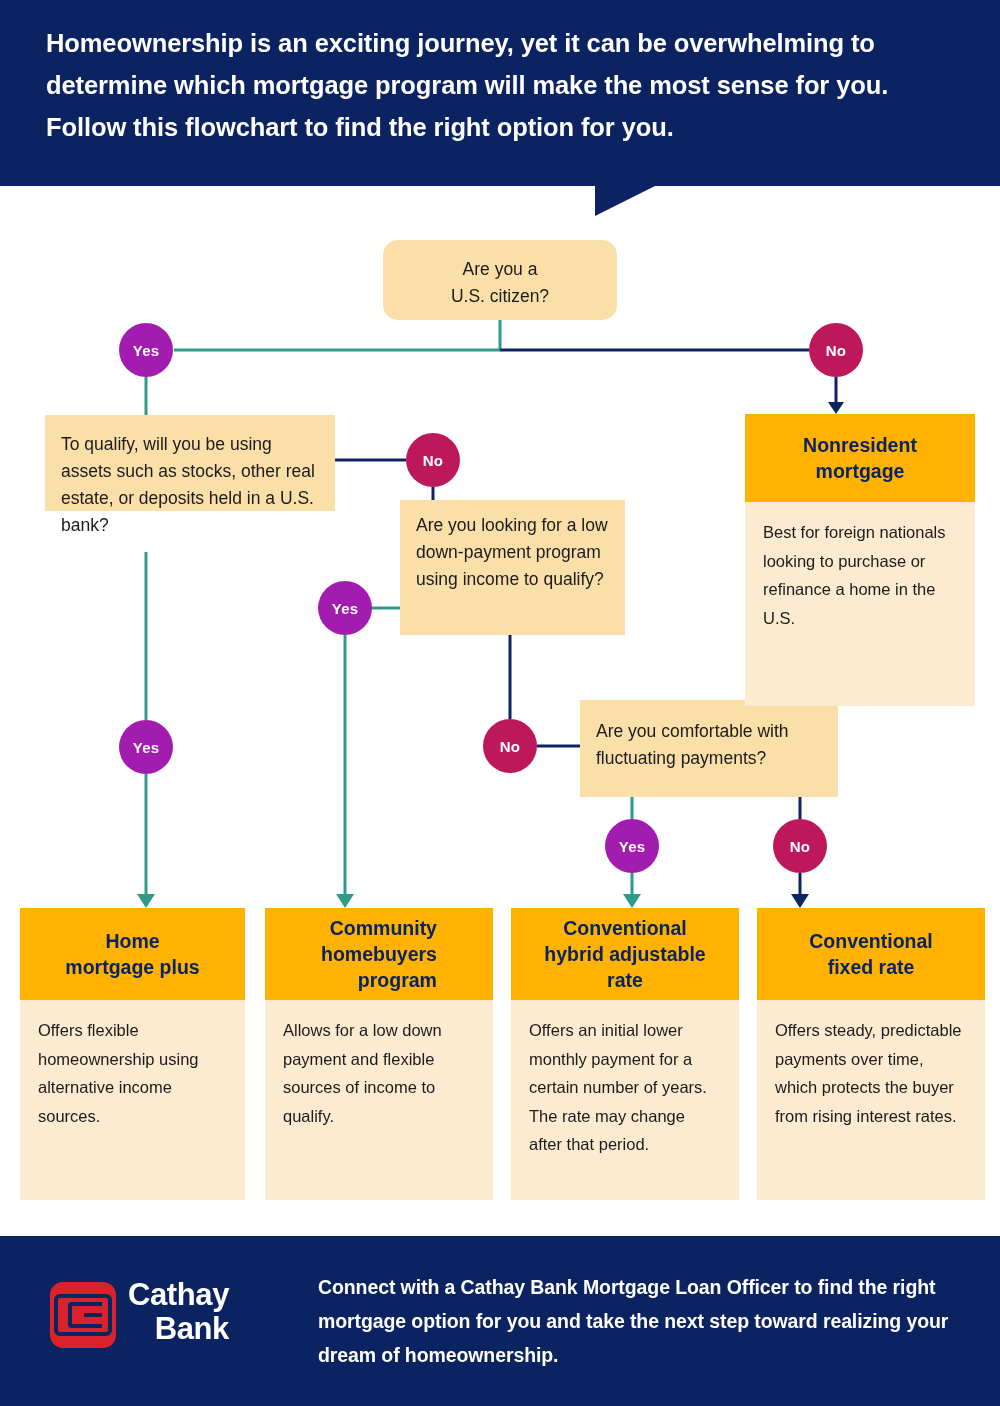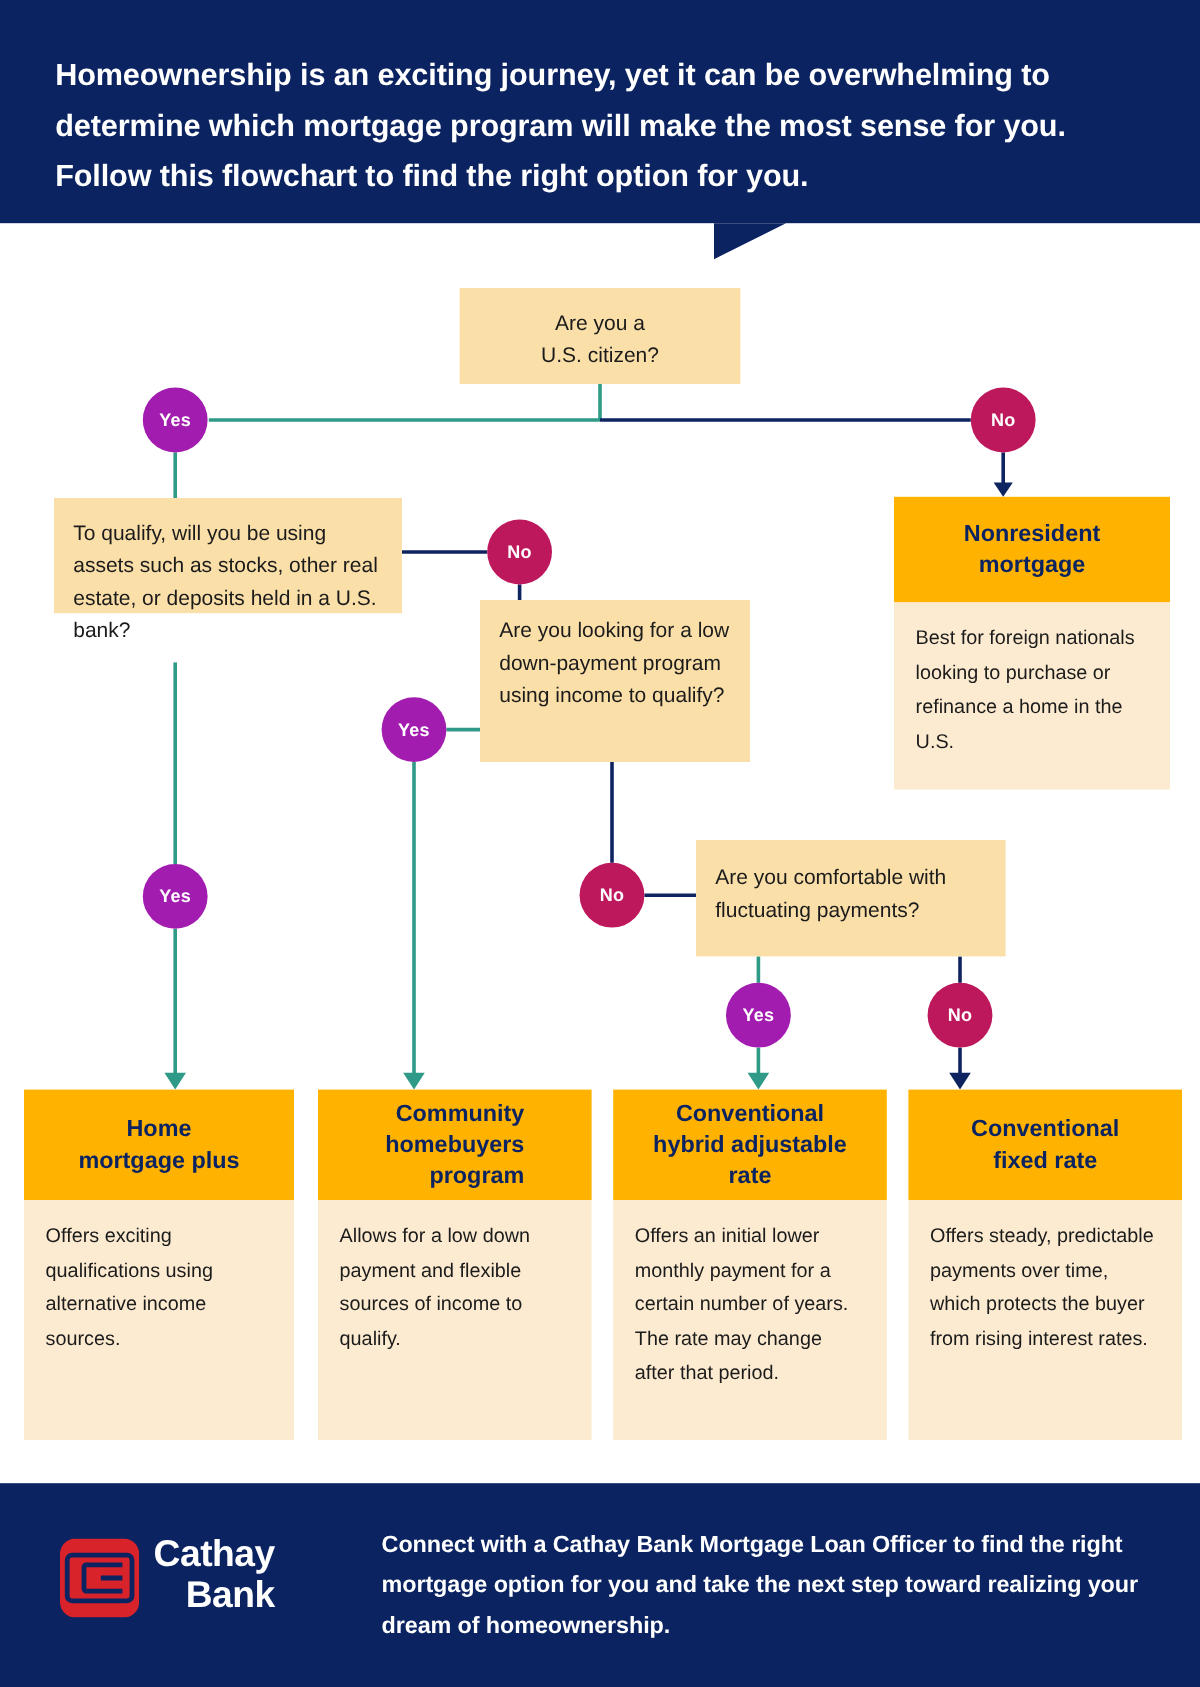--- a/index.html
+++ b/index.html
@@ -10,21 +10,21 @@
     overflow:hidden;
   }
   .page{position:relative;width:1000px;height:1406px;}
 
   
   .header{
     position:absolute;left:0;top:0;width:1000px;height:186px;
     background:#0B2360;
   }
   .header-text{
-    position:absolute;left:46px;top:42px;width:920px;
+    position:absolute;left:46px;top:22px;width:920px;
     color:#ffffff;
     font-size:25.5px;line-height:42px;font-weight:bold;
     letter-spacing:-0.1px;
   }
   .header-tail{
     position:absolute;left:595px;top:186px;
     width:0;height:0;
     border-left:60px solid #0B2360;
     border-bottom:30px solid transparent;
   }
@@ -134,21 +134,21 @@
 
     <path d="M632,797 L632,819" stroke="#2E9A87" stroke-width="3" fill="none"></path>
     <path d="M632,873 L632,898" stroke="#2E9A87" stroke-width="3" fill="none"></path>
     <path d="M623,894 L632,908 L641,894 Z" fill="#2E9A87"></path>
 
     <path d="M800,797 L800,819" stroke="#0E2461" stroke-width="3" fill="none"></path>
     <path d="M800,873 L800,898" stroke="#0E2461" stroke-width="3" fill="none"></path>
     <path d="M791,894 L800,908 L809,894 Z" fill="#0E2461"></path>
   </svg>
 
-  <div class="qbox center" style="left:383px;top:240px;width:234px;height:80px;">
+  <div class="qbox center" style="left:383px;top:240px;width:234px;height:80px;border-radius:15px;">
     <div class="inner" style="padding-top:16px;white-space:pre-line;">Are you a
 U.S. citizen?</div>
   </div>
 
   <div class="qbox" style="left:45px;top:415px;width:290px;height:96px;">
     <div class="inner" style="padding:16px 16px;">To qualify, will you be using assets such as stocks, other real estate, or deposits held in a U.S. bank?</div>
   </div>
 
   <div class="qbox" style="left:400px;top:500px;width:225px;height:135px;">
     <div class="inner" style="padding:12px 16px;">Are you looking for a low down-payment program using income to qualify?</div>
@@ -166,27 +166,27 @@
 
   <div class="pill yes" style="left:318px;top:581px;width:54px;height:54px;">Yes</div>
   <div class="pill no" style="left:483px;top:719px;width:54px;height:54px;">No</div>
 
   <div class="pill yes" style="left:605px;top:819px;width:54px;height:54px;">Yes</div>
   <div class="pill no" style="left:773px;top:819px;width:54px;height:54px;">No</div>
 
   <div class="card" style="left:725px;top:414px;width:230px;margin-left:20px;">
     <div class="card-head" style="height:88px;white-space:pre-line;">Nonresident
 mortgage</div>
-    <div class="card-body" style="height:156px;">Best for foreign nationals looking to purchase or refinance a home in the U.S.</div>
+    <div class="card-body" style="height:204px;">Best for foreign nationals looking to purchase or refinance a home in the U.S.</div>
   </div>
 
   <div class="card" style="left:20px;top:908px;width:225px;">
     <div class="card-head" style="height:92px;white-space:pre-line;">Home
 mortgage plus</div>
-    <div class="card-body" style="height:200px;">Offers exciting qualifications using alternative income sources.</div>
+    <div class="card-body" style="height:200px;">Offers flexible homeownership using alternative income sources.</div>
   </div>
 
   <div class="card" style="left:265px;top:908px;width:228px;">
     <div class="card-head" style="height:92px;white-space:pre-line;text-align:right;">Community
 homebuyers
 program</div>
     <div class="card-body" style="height:200px;">Allows for a low down payment and flexible sources of income to qualify.</div>
   </div>
 
   <div class="card" style="left:511px;top:908px;width:228px;">

